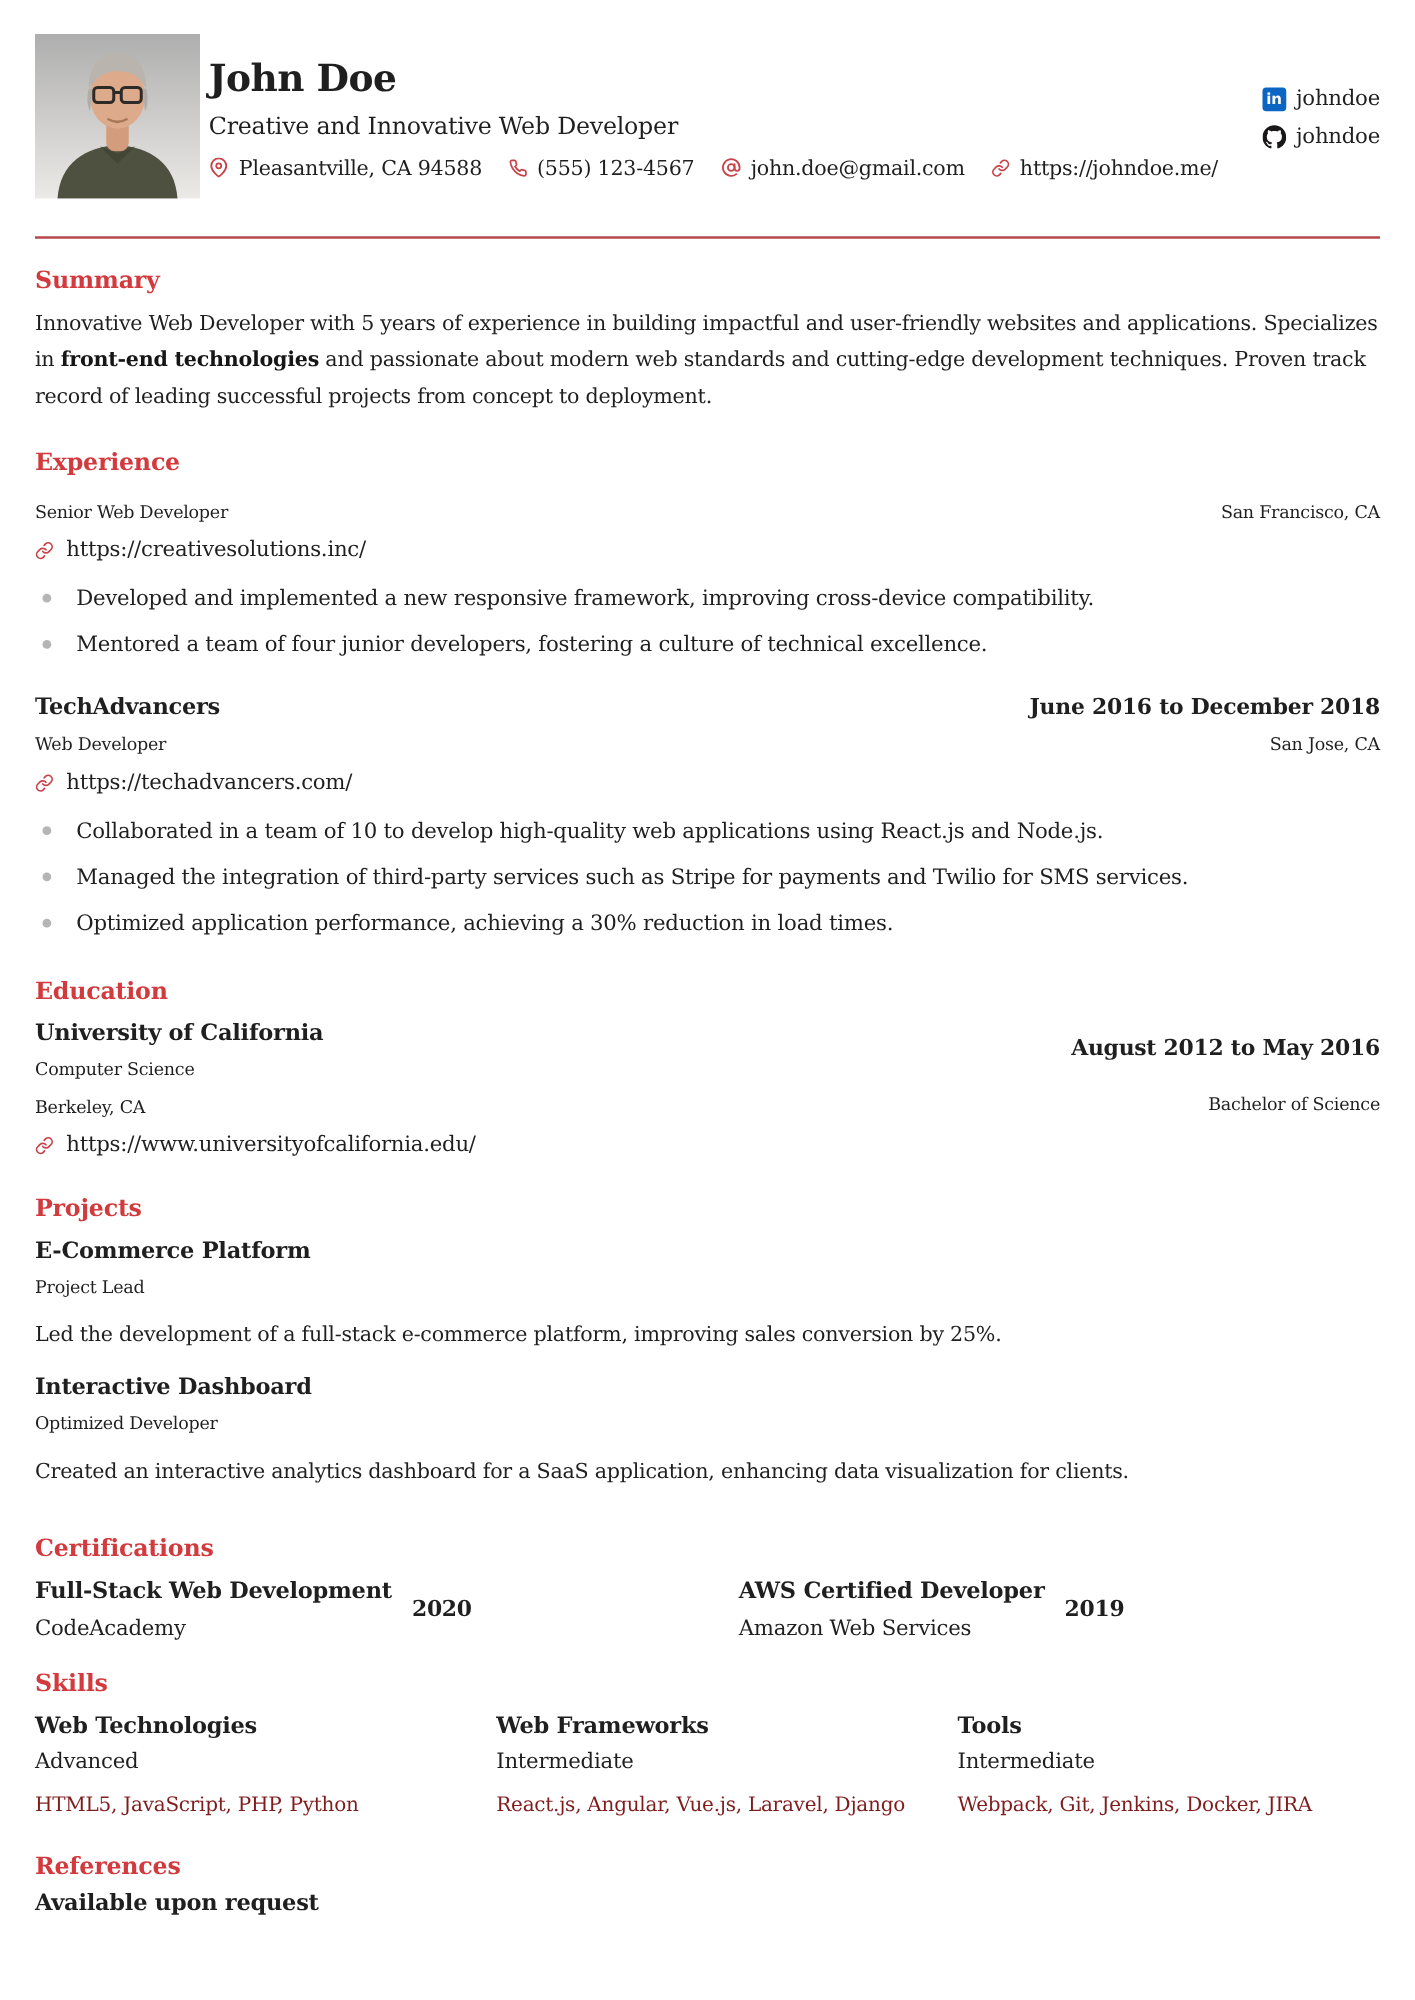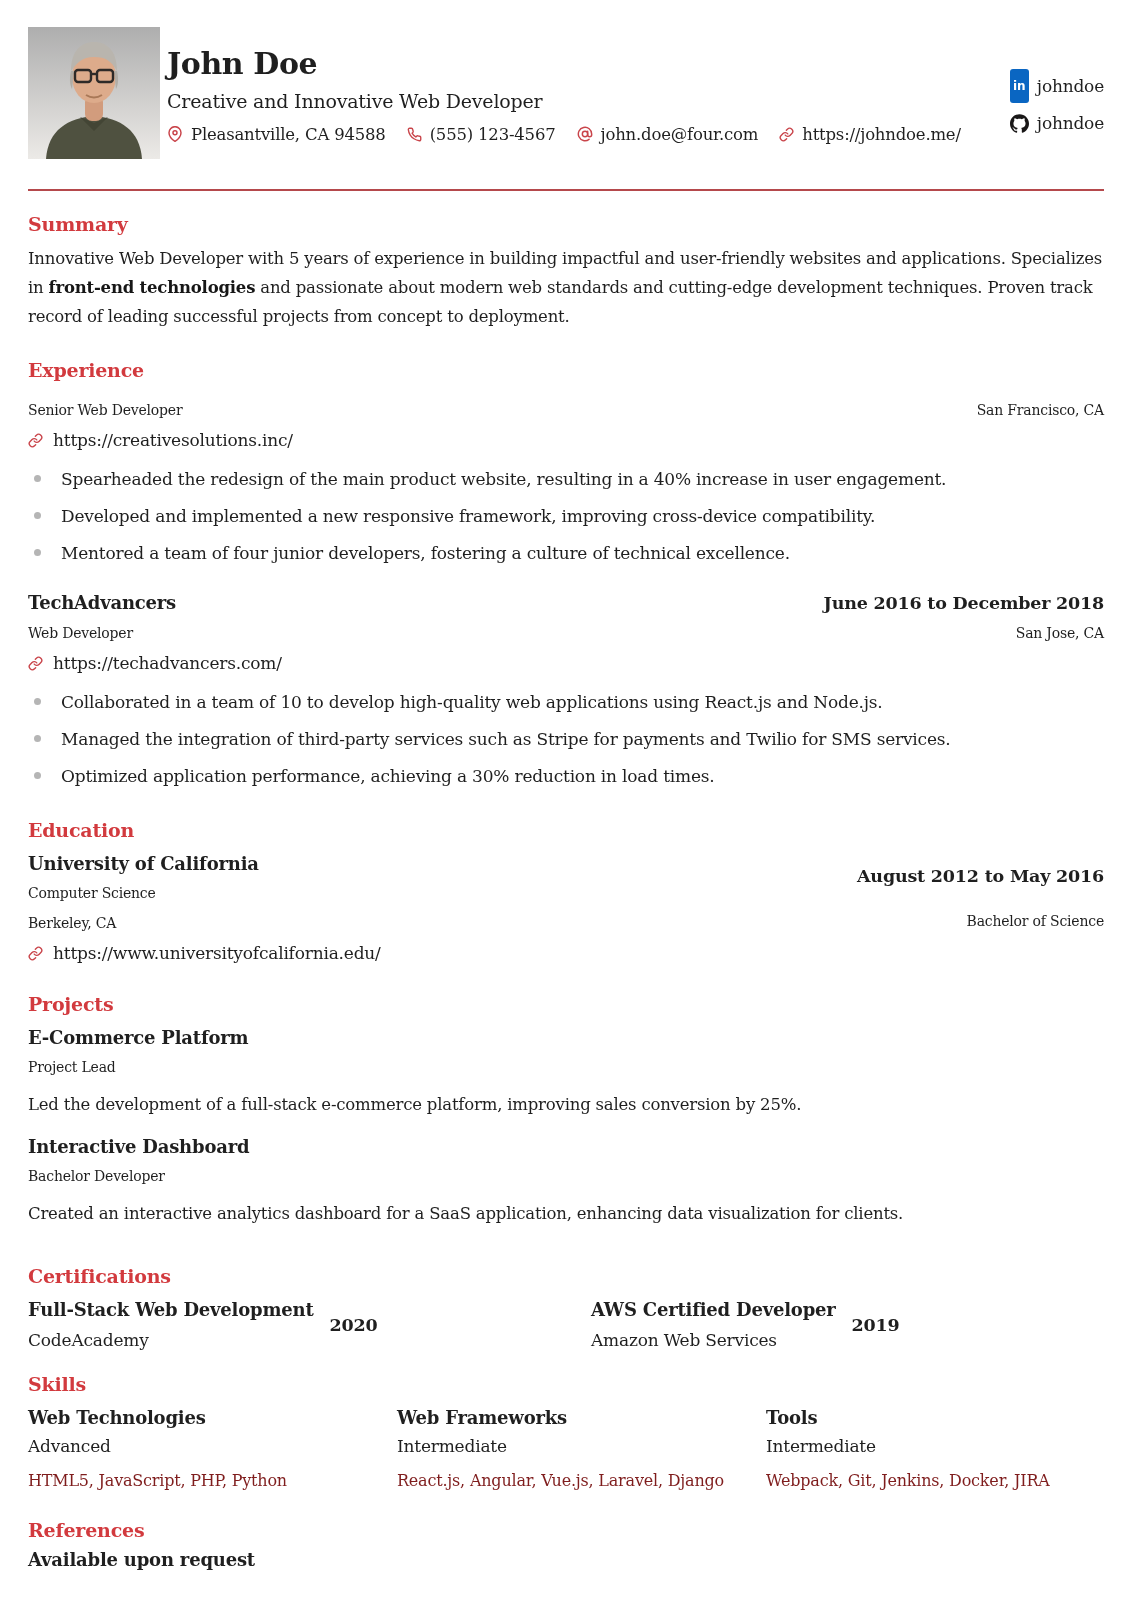--- a/index.html
+++ b/index.html
@@ -15,21 +15,21 @@
   .photo{width:132px;height:132px;flex:none;overflow:hidden;}
   .photo svg{display:block;}
   .header-main{margin-left:7px;flex:1;min-width:0;}
   .name{font-size:30px;font-weight:bold;margin:21px 0 0;line-height:1.05;letter-spacing:-0.4px;}
   .job-title{font-size:19px;margin-top:10px;}
   .contact-row{display:flex;align-items:center;gap:21px;margin-top:13px;font-size:16.5px;white-space:nowrap;}
   .contact{display:flex;align-items:center;gap:8px;}
   .contact svg{flex:none;}
   .profiles{flex:none;margin-top:42px;display:flex;flex-direction:column;gap:10px;font-size:17px;}
   .profile{display:flex;align-items:center;gap:8px;justify-content:flex-start;}
-  .li-badge{width:19px;height:34px;border-radius:3px;background:#0a66c2;color:#fff;
+  .li-badge{width:19px;height:19px;border-radius:3px;background:#0a66c2;color:#fff;
     font-family:"DejaVu Sans","Liberation Sans",sans-serif;font-weight:bold;font-size:12px;
     display:flex;align-items:center;justify-content:center;letter-spacing:0;}
   .divider{border:none;border-top:2px solid #b5494c;margin:30px 0 0;}
 
   
   .sec-h{color:#d23a3e;font-size:19px;font-weight:bold;line-height:24px;}
   .sec-summary{margin-top:21px;}
   .sec-experience{margin-top:27px;}
   .sec-education{margin-top:30px;}
   .sec-projects{margin-top:27px;}
@@ -117,21 +117,21 @@
           <svg width="15" height="15" viewBox="0 0 24 24" fill="none" stroke="#c9444a" stroke-width="2.2" stroke-linecap="round" stroke-linejoin="round">
               <path d="M22 16.92v3a2 2 0 0 1-2.18 2 19.79 19.79 0 0 1-8.63-3.07 19.5 19.5 0 0 1-6-6 19.79 19.79 0 0 1-3.07-8.67A2 2 0 0 1 4.11 2h3a2 2 0 0 1 2 1.72 12.84 12.84 0 0 0 .7 2.81 2 2 0 0 1-.45 2.11L8.09 9.91a16 16 0 0 0 6 6l1.27-1.27a2 2 0 0 1 2.11-.45 12.84 12.84 0 0 0 2.81.7A2 2 0 0 1 22 16.92z"></path>
             </svg>
           <span>(555) 123-4567</span>
         </span>
         <span class="contact">
           <svg width="16" height="16" viewBox="0 0 24 24" fill="none" stroke="#c9444a" stroke-width="2.2" stroke-linecap="round" stroke-linejoin="round">
               <circle cx="12" cy="12" r="4"></circle>
               <path d="M16 8v5a3 3 0 0 0 6 0v-1a10 10 0 1 0-3.92 7.94"></path>
             </svg>
-          <span>john.doe@four.com</span>
+          <span>john.doe@gmail.com</span>
         </span>
         <span class="contact">
           <svg width="15" height="15" viewBox="0 0 24 24" fill="none" stroke="#c9444a" stroke-width="2.2" stroke-linecap="round" stroke-linejoin="round">
               <path d="M10 13a5 5 0 0 0 7.54.54l3-3a5 5 0 0 0-7.07-7.07l-1.72 1.71"></path>
               <path d="M14 11a5 5 0 0 0-7.54-.54l-3 3a5 5 0 0 0 7.07 7.07l1.71-1.71"></path>
             </svg>
           <span>https://johndoe.me/</span>
         </span>
       </div>
     </div>
@@ -168,24 +168,20 @@
       <div class="linkrow">
         <svg width="15" height="15" viewBox="0 0 24 24" fill="none" stroke="#c9444a" stroke-width="2.2" stroke-linecap="round" stroke-linejoin="round">
             <path d="M10 13a5 5 0 0 0 7.54.54l3-3a5 5 0 0 0-7.07-7.07l-1.72 1.71"></path>
             <path d="M14 11a5 5 0 0 0-7.54-.54l-3 3a5 5 0 0 0 7.07 7.07l1.71-1.71"></path>
           </svg>
         <span>https://creativesolutions.inc/</span>
       </div>
       <div class="bullets">
         <div class="bullet">
             <span class="dot"></span>
-            <span class="txt">Spearheaded the redesign of the main product website, resulting in a 40% increase in user engagement.</span>
-          </div>
-        <div class="bullet">
-            <span class="dot"></span>
             <span class="txt">Developed and implemented a new responsive framework, improving cross-device compatibility.</span>
           </div>
         <div class="bullet">
             <span class="dot"></span>
             <span class="txt">Mentored a team of four junior developers, fostering a culture of technical excellence.</span>
           </div>
       </div>
     </div>
 
     <div class="job">
@@ -245,21 +241,21 @@
 
   <div class="sec-projects">
     <div class="sec-h">Projects</div>
     <div class="project">
       <div class="item-title">E-Commerce Platform</div>
       <div class="subrow">Project Lead</div>
       <div class="project-desc">Led the development of a full-stack e-commerce platform, improving sales conversion by 25%.</div>
     </div>
     <div class="project">
       <div class="item-title">Interactive Dashboard</div>
-      <div class="subrow">Bachelor Developer</div>
+      <div class="subrow">Optimized Developer</div>
       <div class="project-desc">Created an interactive analytics dashboard for a SaaS application, enhancing data visualization for clients.</div>
     </div>
   </div>
 
   <div class="sec-certifications">
     <div class="sec-h">Certifications</div>
     <div class="cert-row">
       <div class="cert">
         <div>
           <div class="item-title">Full-Stack Web Development</div>

